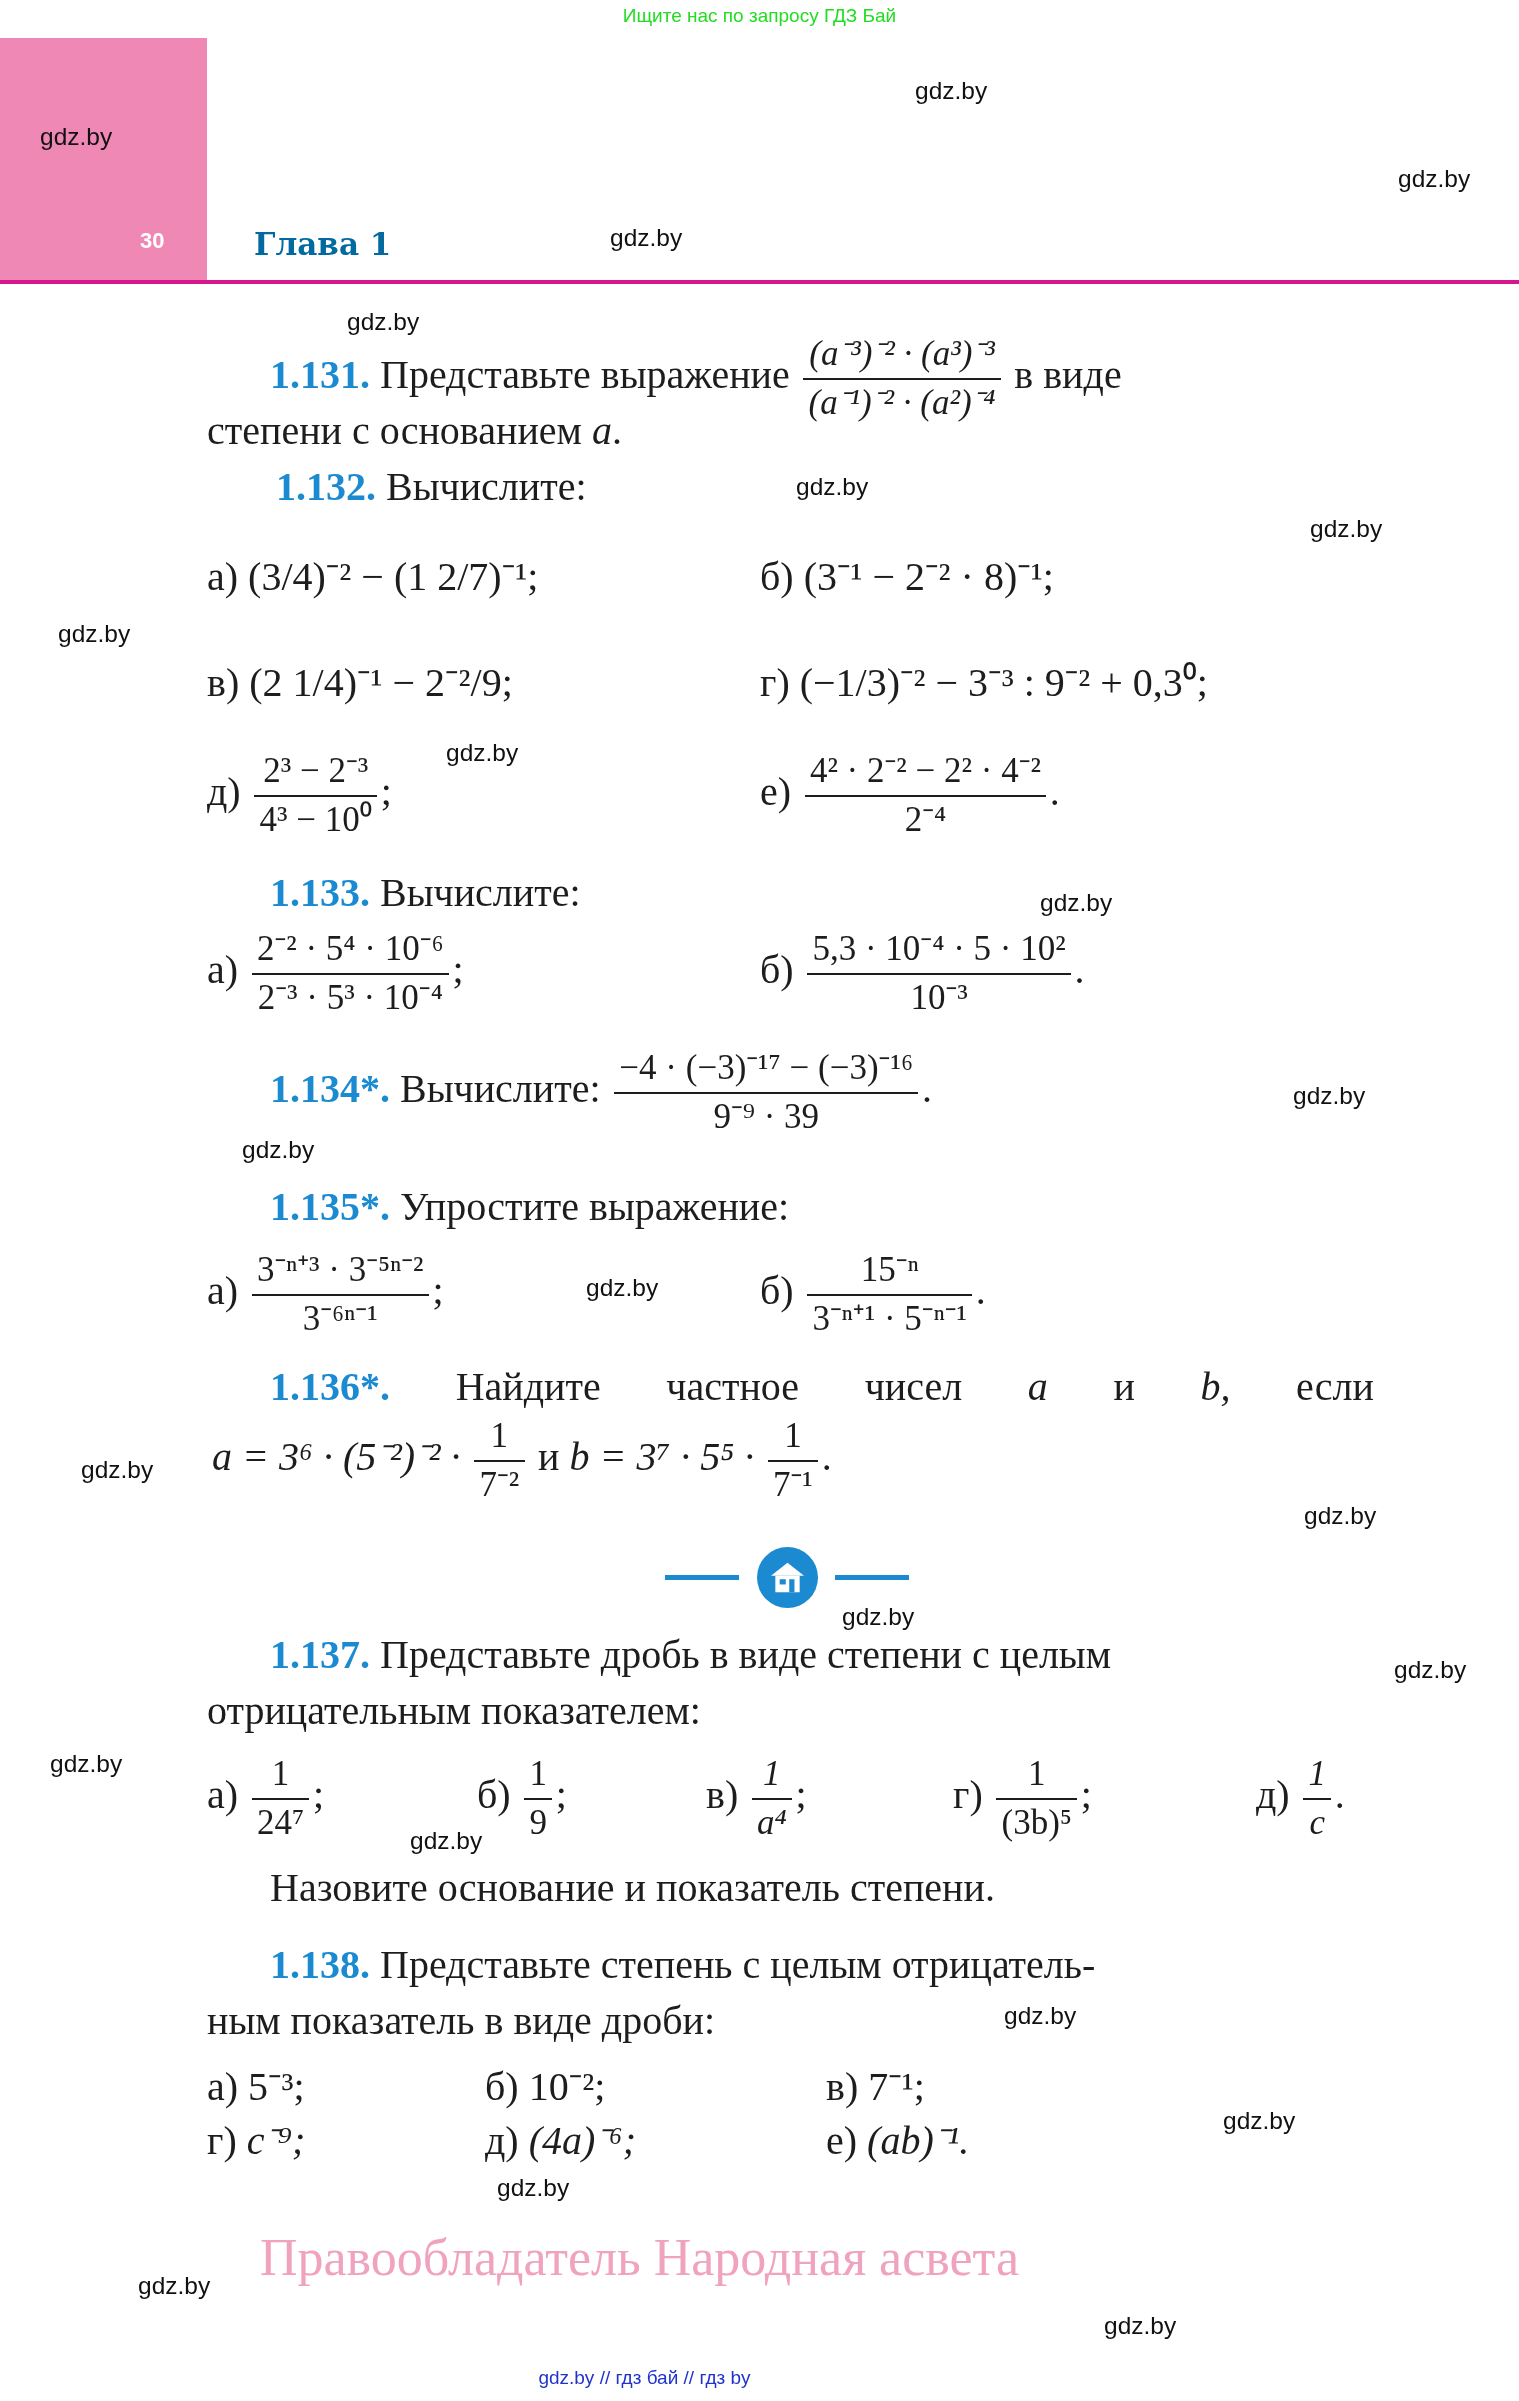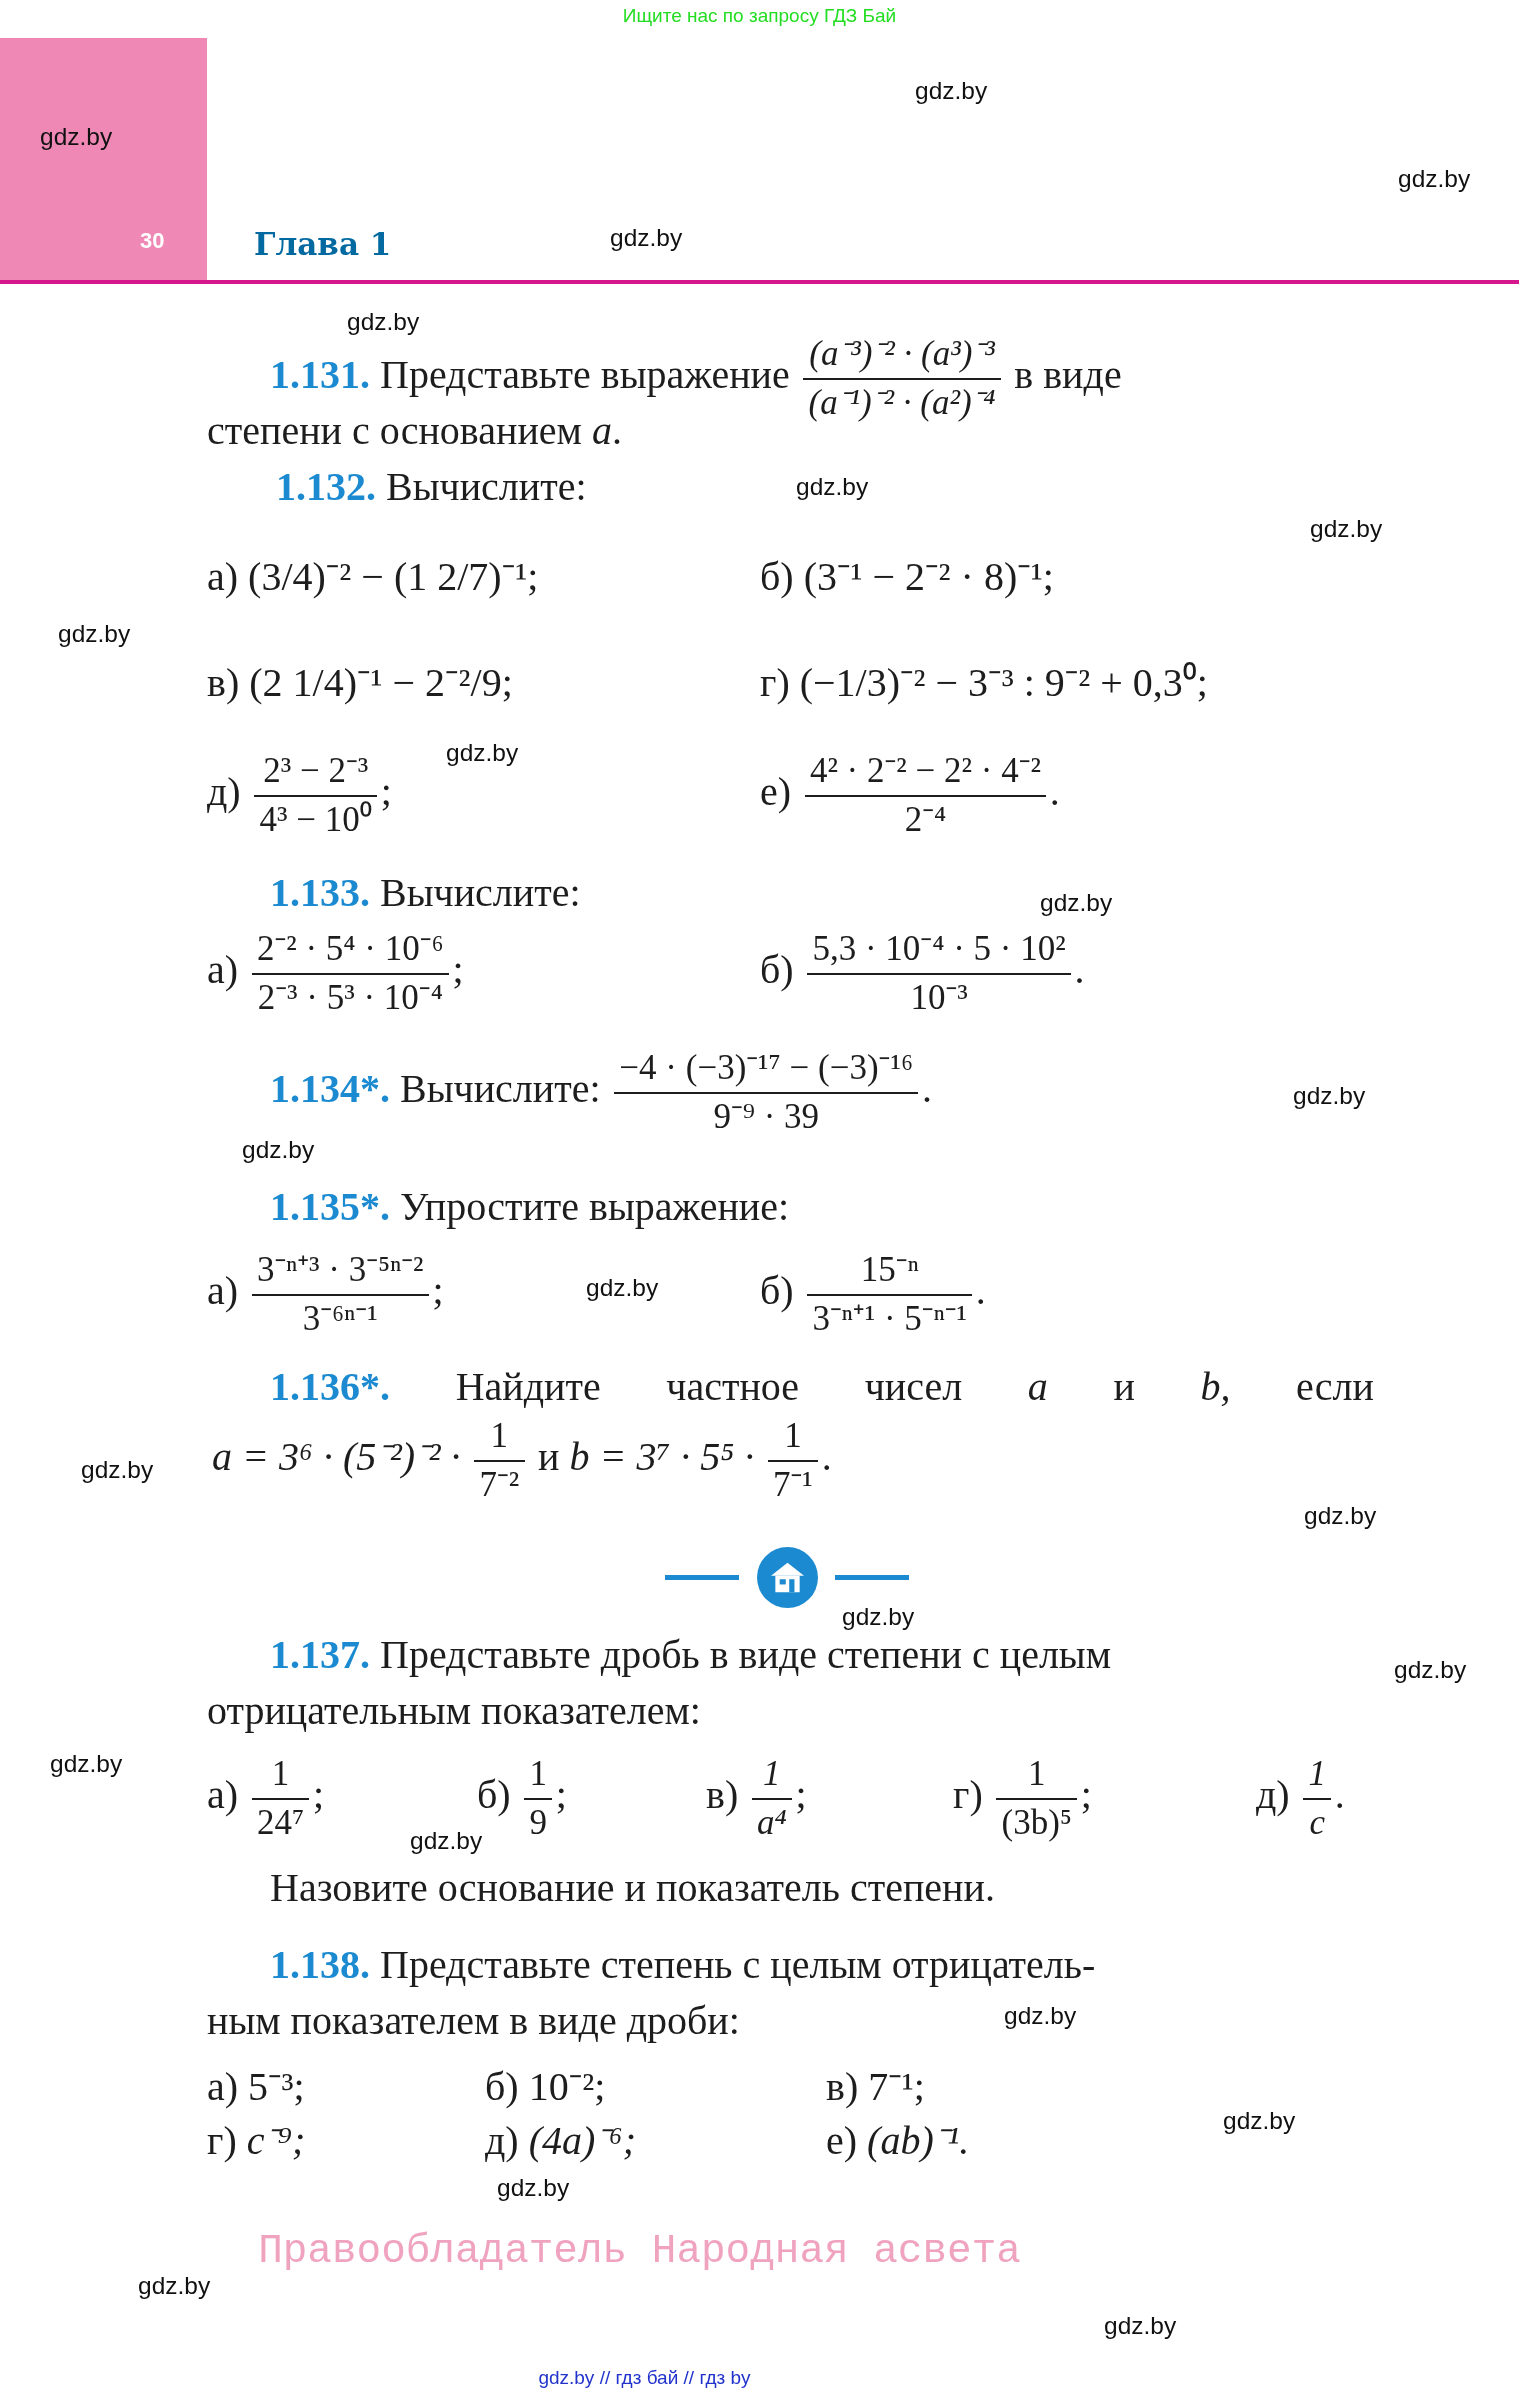--- a/index.html
+++ b/index.html
@@ -39,21 +39,21 @@
   }
   .frac .n, .frac .d { padding: 0 5.3px; line-height: 1.15; font-size: 35px; }
   .frac .bar { align-self: stretch; height: 1.8px; background: #1d1d1d; margin: 3.5px 0; }
   .divider-line { height: 5.3px; background: #1b8ad0; }
   .home-circle {
     width: 61px; height: 61px; border-radius: 50%; background: #1b8ad0;
     display: flex; align-items: center; justify-content: center;
   }
   .footer-credit {
     left: 0; width: 1279px; top: 2228px; text-align: center;
-    font-family: Liberation Mono, monospace; font-size: 41px; color: #f0a3bf;
+    font-family: Liberation Serif, serif; font-size: 52px; color: #f0a3bf;
   }
   .footer-links {
     left: 0; width: 1289px; top: 2367px; text-align: center;
     font-family: "Liberation Sans", sans-serif; font-size: 19px; color: #2233cc;
   }
   .justify { display: flex; justify-content: space-between; width: 1169px; }
 </style>
 </head>
 <body>
 
@@ -277,21 +277,21 @@
         <span class="d">c</span>
       </span><span>.</span>
   </span>
 </div>
 <div class="abs line" style="left:270px;top:1868px;">Назовите основание и показатель степени.</div>
 
 <div class="abs line" style="left:270px;top:1945px;">
   <span class="num">1.138.</span>
   <span>Представьте степень с целым отрицатель-</span>
 </div>
-<div class="abs line" style="left:207px;top:2001px;">ным показателем в виде дроби:</div>
+<div class="abs line" style="left:207px;top:2001px;">ным показатель в виде дроби:</div>
 
 <div class="abs line" style="left:207px;top:2067px;">
   <span>а)</span>
   <span>5⁻³;</span>
 </div>
 <div class="abs line" style="left:485px;top:2067px;">
   <span>б)</span>
   <span>10⁻²;</span>
 </div>
 <div class="abs line" style="left:826px;top:2067px;">

